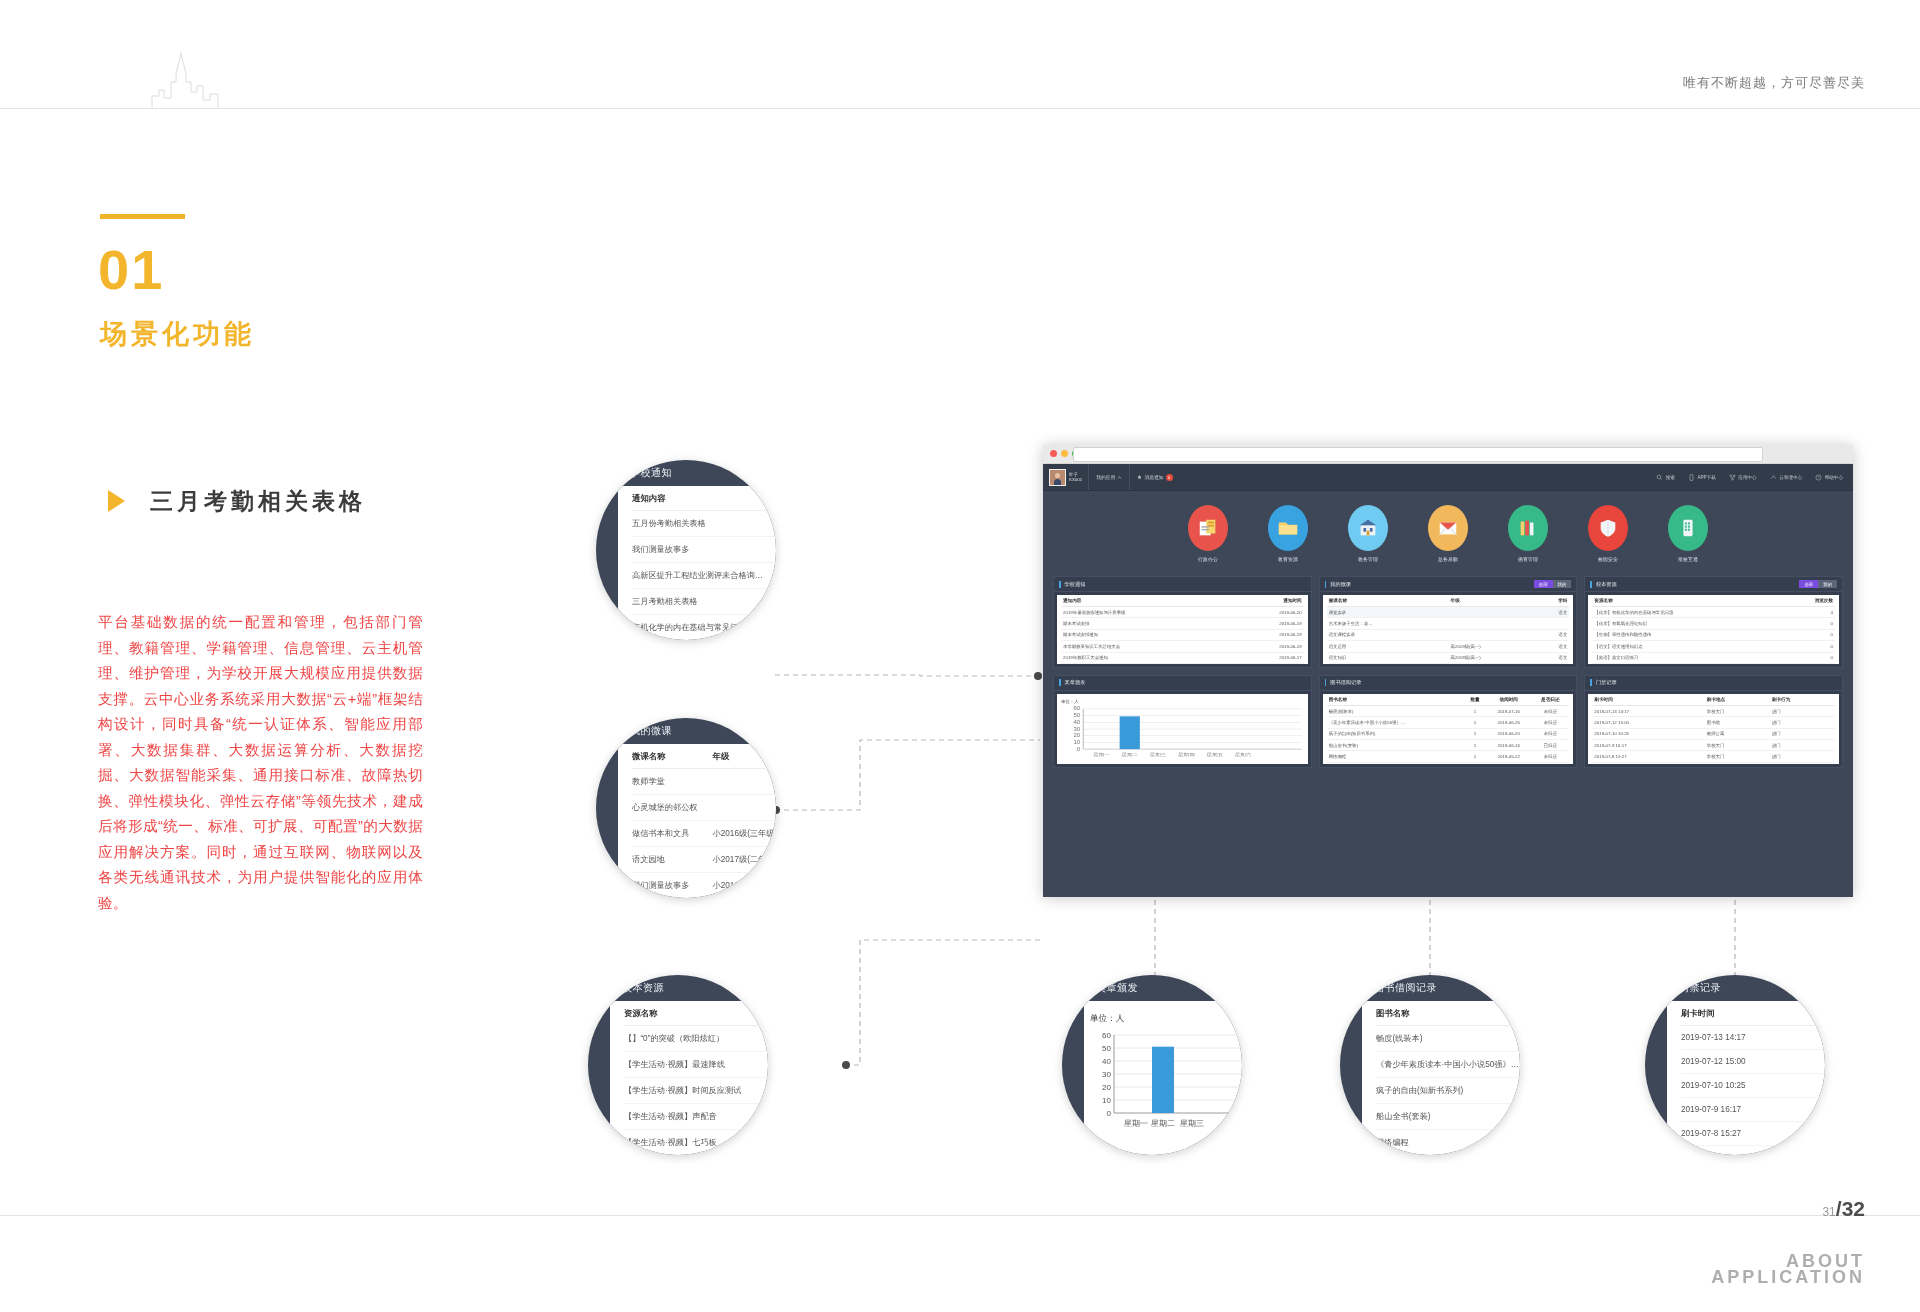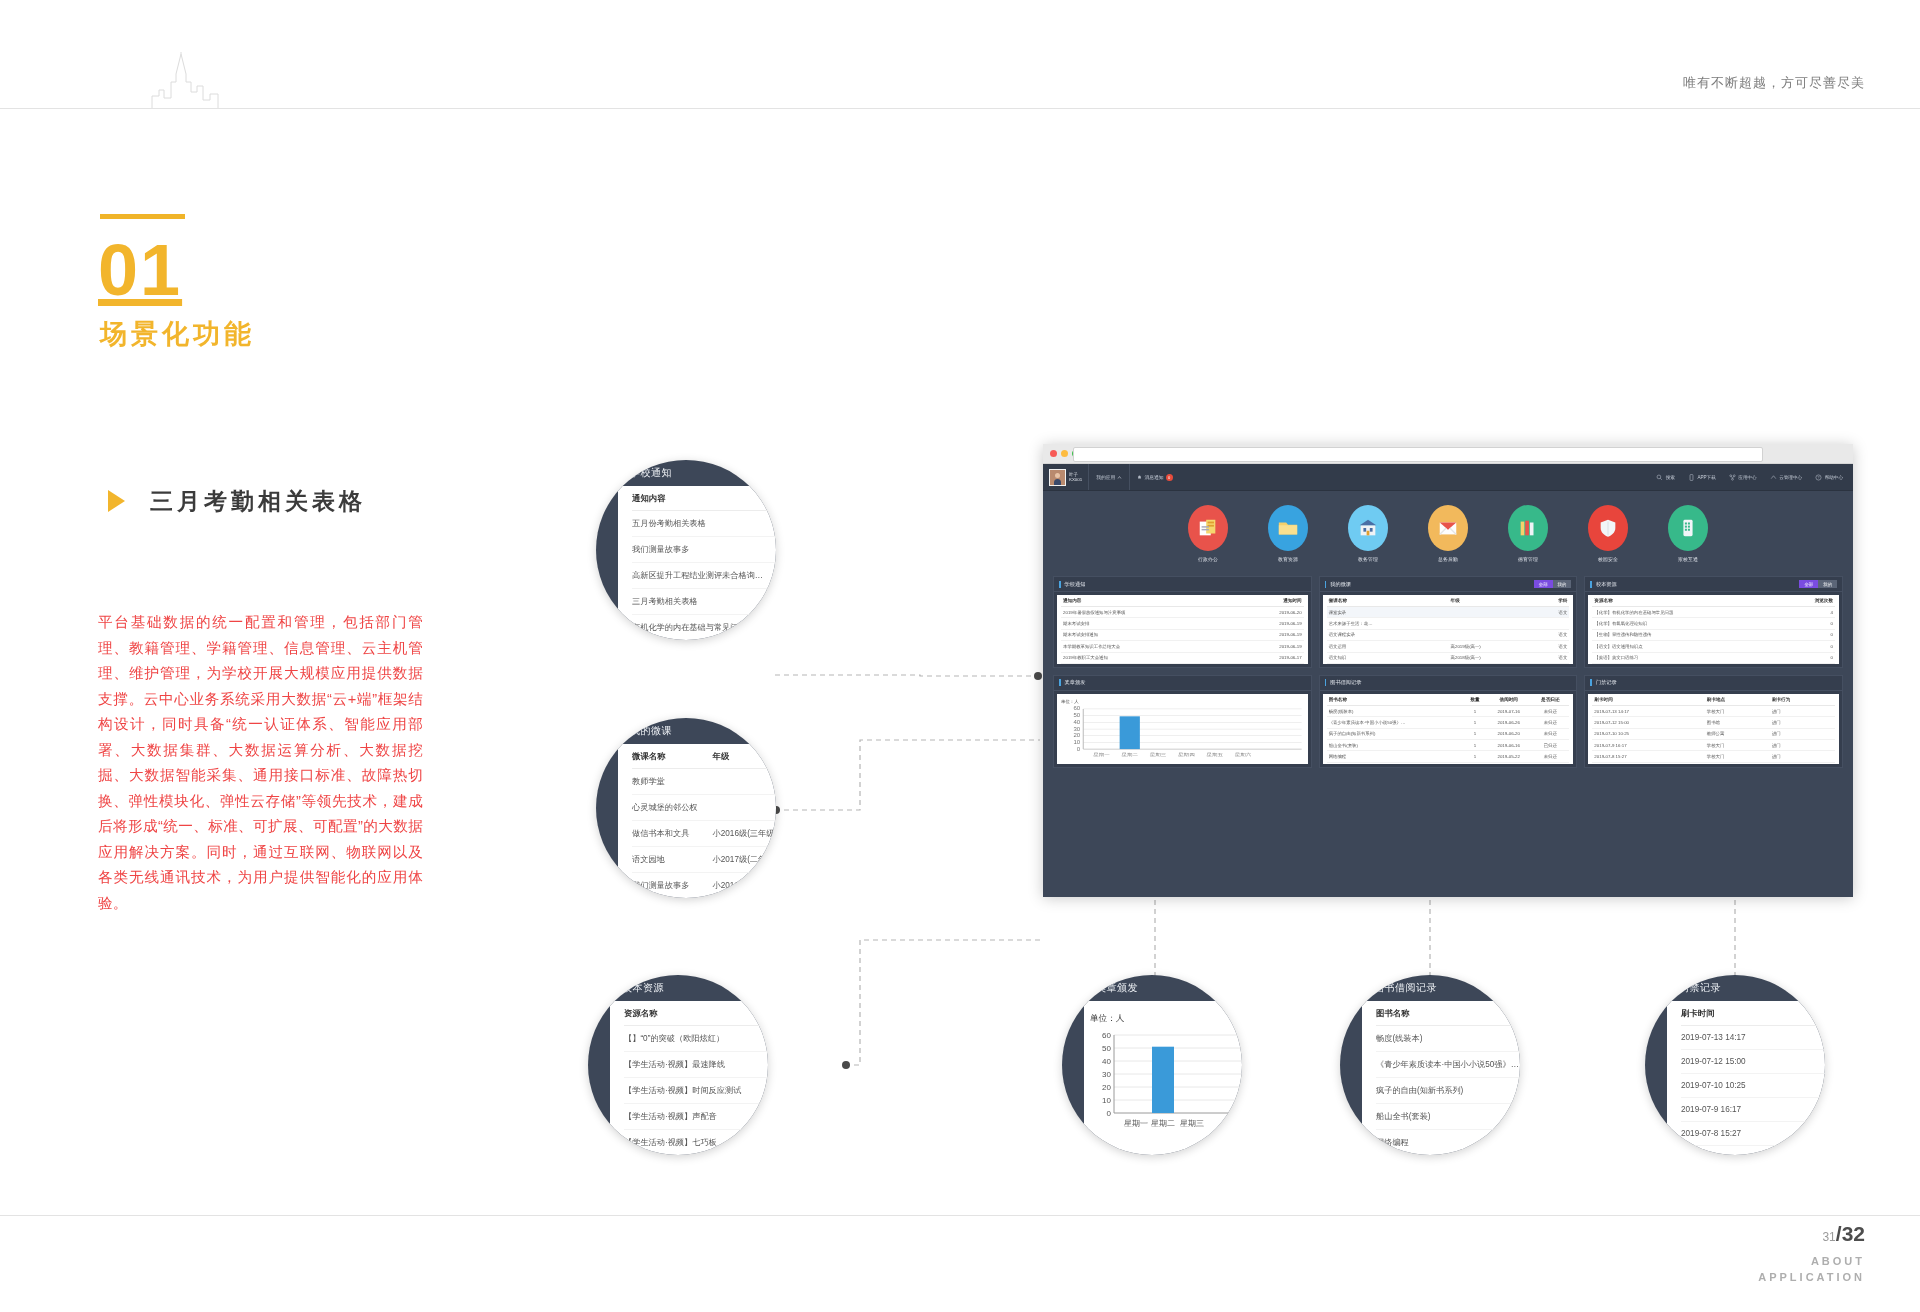--- a/index.html
+++ b/index.html
@@ -12,34 +12,34 @@
   
   .page-rule{position:absolute;left:0;width:1920px;height:1px;background:#e3e3e3;}
   .rule-top{top:108px;}
   .rule-bottom{top:1215px;}
   .skyline{position:absolute;left:150px;top:52px;width:70px;height:56px;}
   .tagline{
     position:absolute;right:55px;top:74px;
     font-size:13px;color:#7d7d7d;letter-spacing:1px;white-space:nowrap;
   }
   .footer-pages{
-    position:absolute;right:55px;top:1222px;
+    position:absolute;right:55px;top:1197px;
     font-size:12px;color:#9a9a9a;text-align:right;white-space:nowrap;
   }
   .footer-pages .big{font-size:21px;color:#4d4d4d;font-weight:bold;}
   .footer-about{
     position:absolute;right:55px;top:1253px;
-    text-align:right;font-size:11px;font-weight:bold;letter-spacing:3px;color:#aeaeae;line-height:16px;
+    text-align:right;font-size:18px;font-weight:bold;letter-spacing:3px;color:#aeaeae;line-height:16px;
   }
 
   
   .num-bar{position:absolute;left:100px;top:214px;width:85px;height:5px;background:#f0b429;}
   .sec-num{
     position:absolute;left:98px;top:228px;
-    font-size:72px;font-weight:bold;color:#f2b52c;letter-spacing:2px;line-height:84px;text-decoration:underline;
+    font-size:56px;font-weight:bold;color:#f2b52c;letter-spacing:2px;line-height:84px;
   }
   .sec-title{
     position:absolute;left:100px;top:316px;
     font-size:27px;font-weight:bold;color:#f2b52c;letter-spacing:4px;
   }
   .sub-arrow{
     position:absolute;left:108px;top:490px;
     width:0;height:0;border-left:17px solid #f2b52c;
     border-top:11px solid transparent;border-bottom:11px solid transparent;
   }

